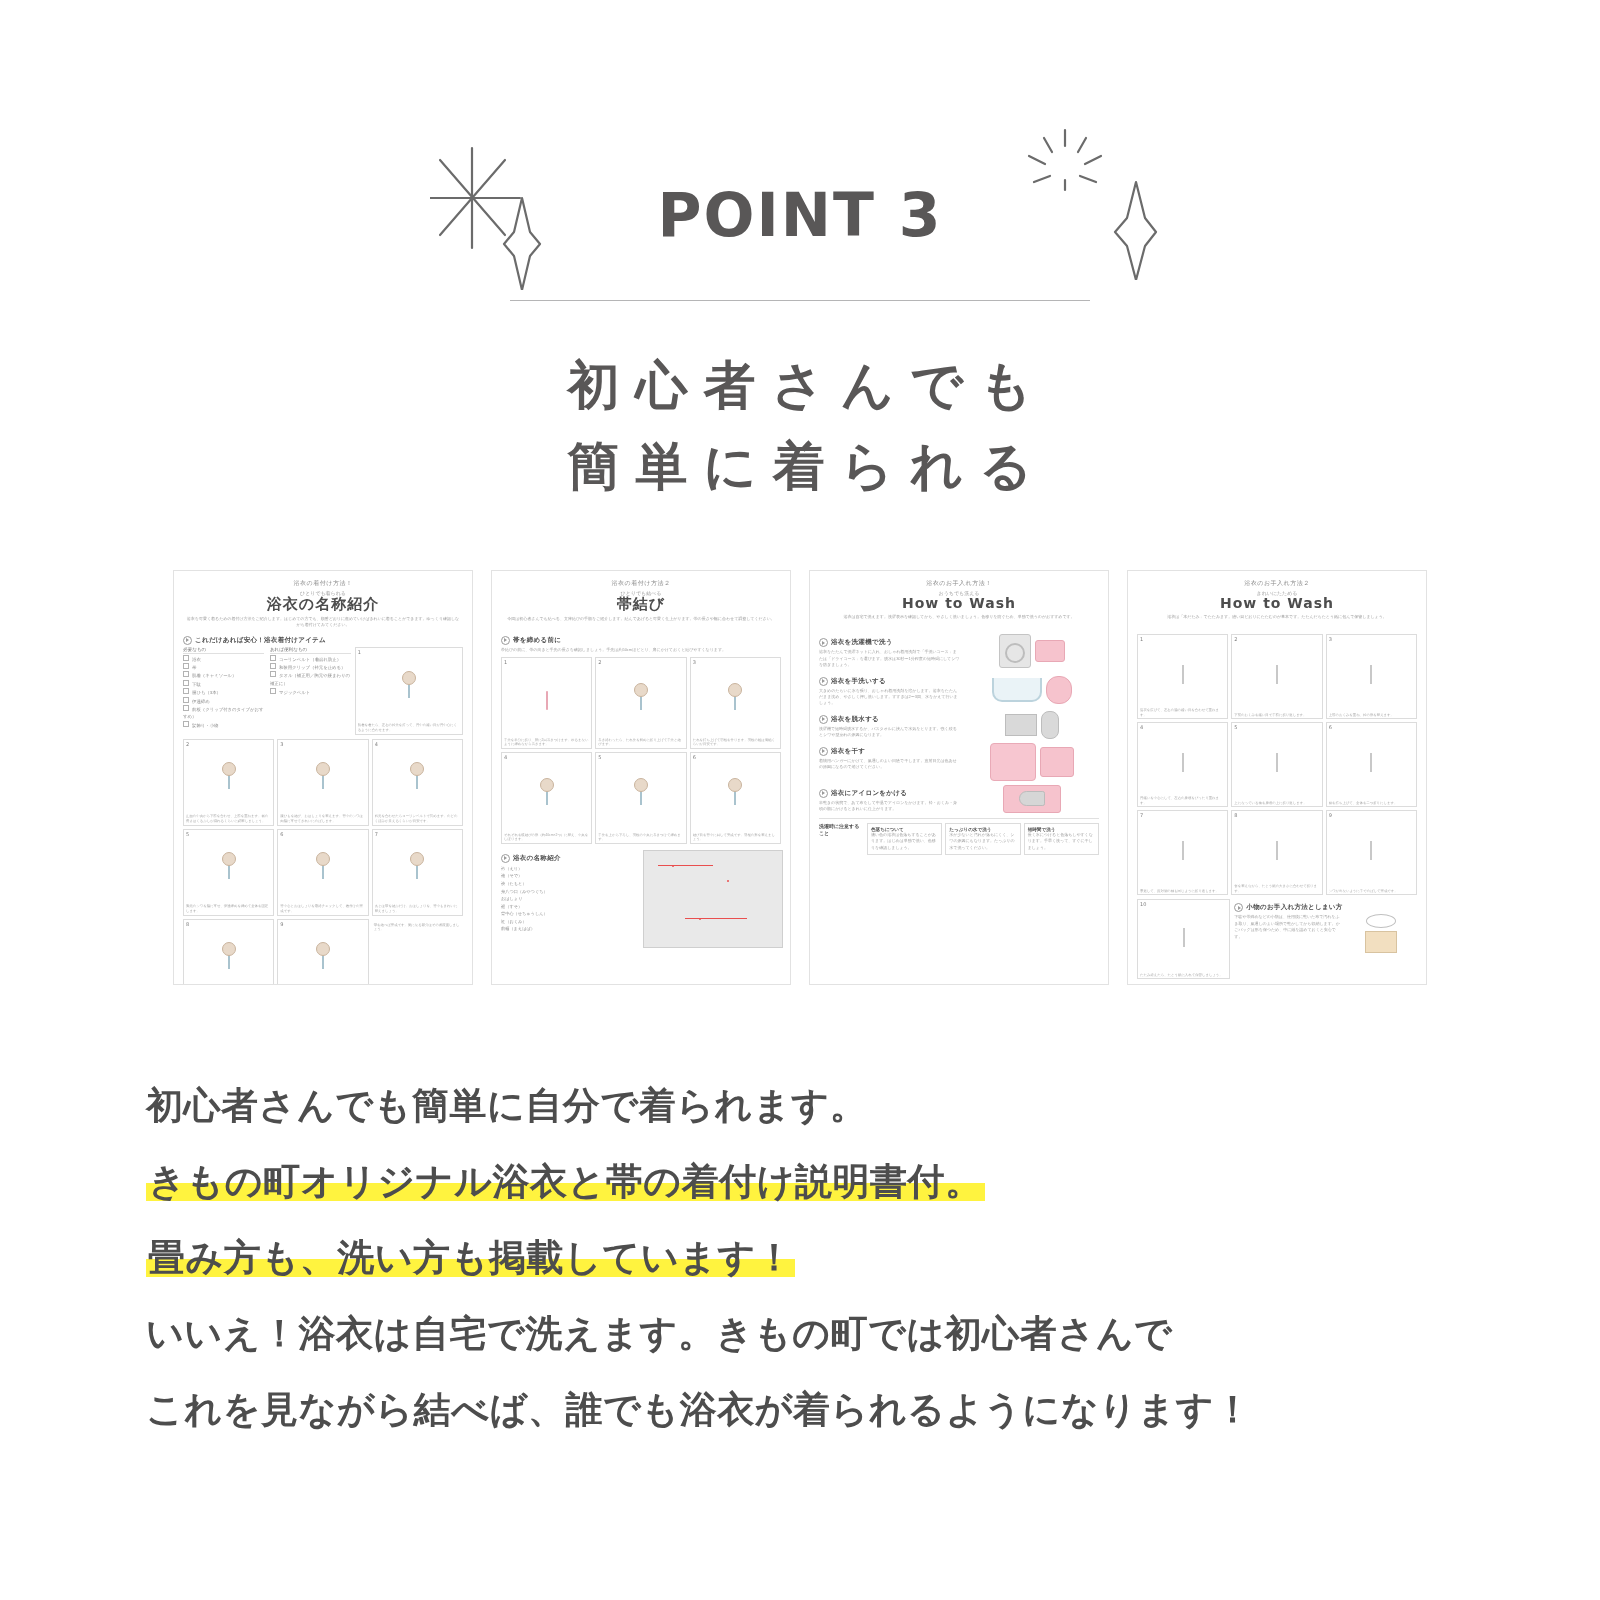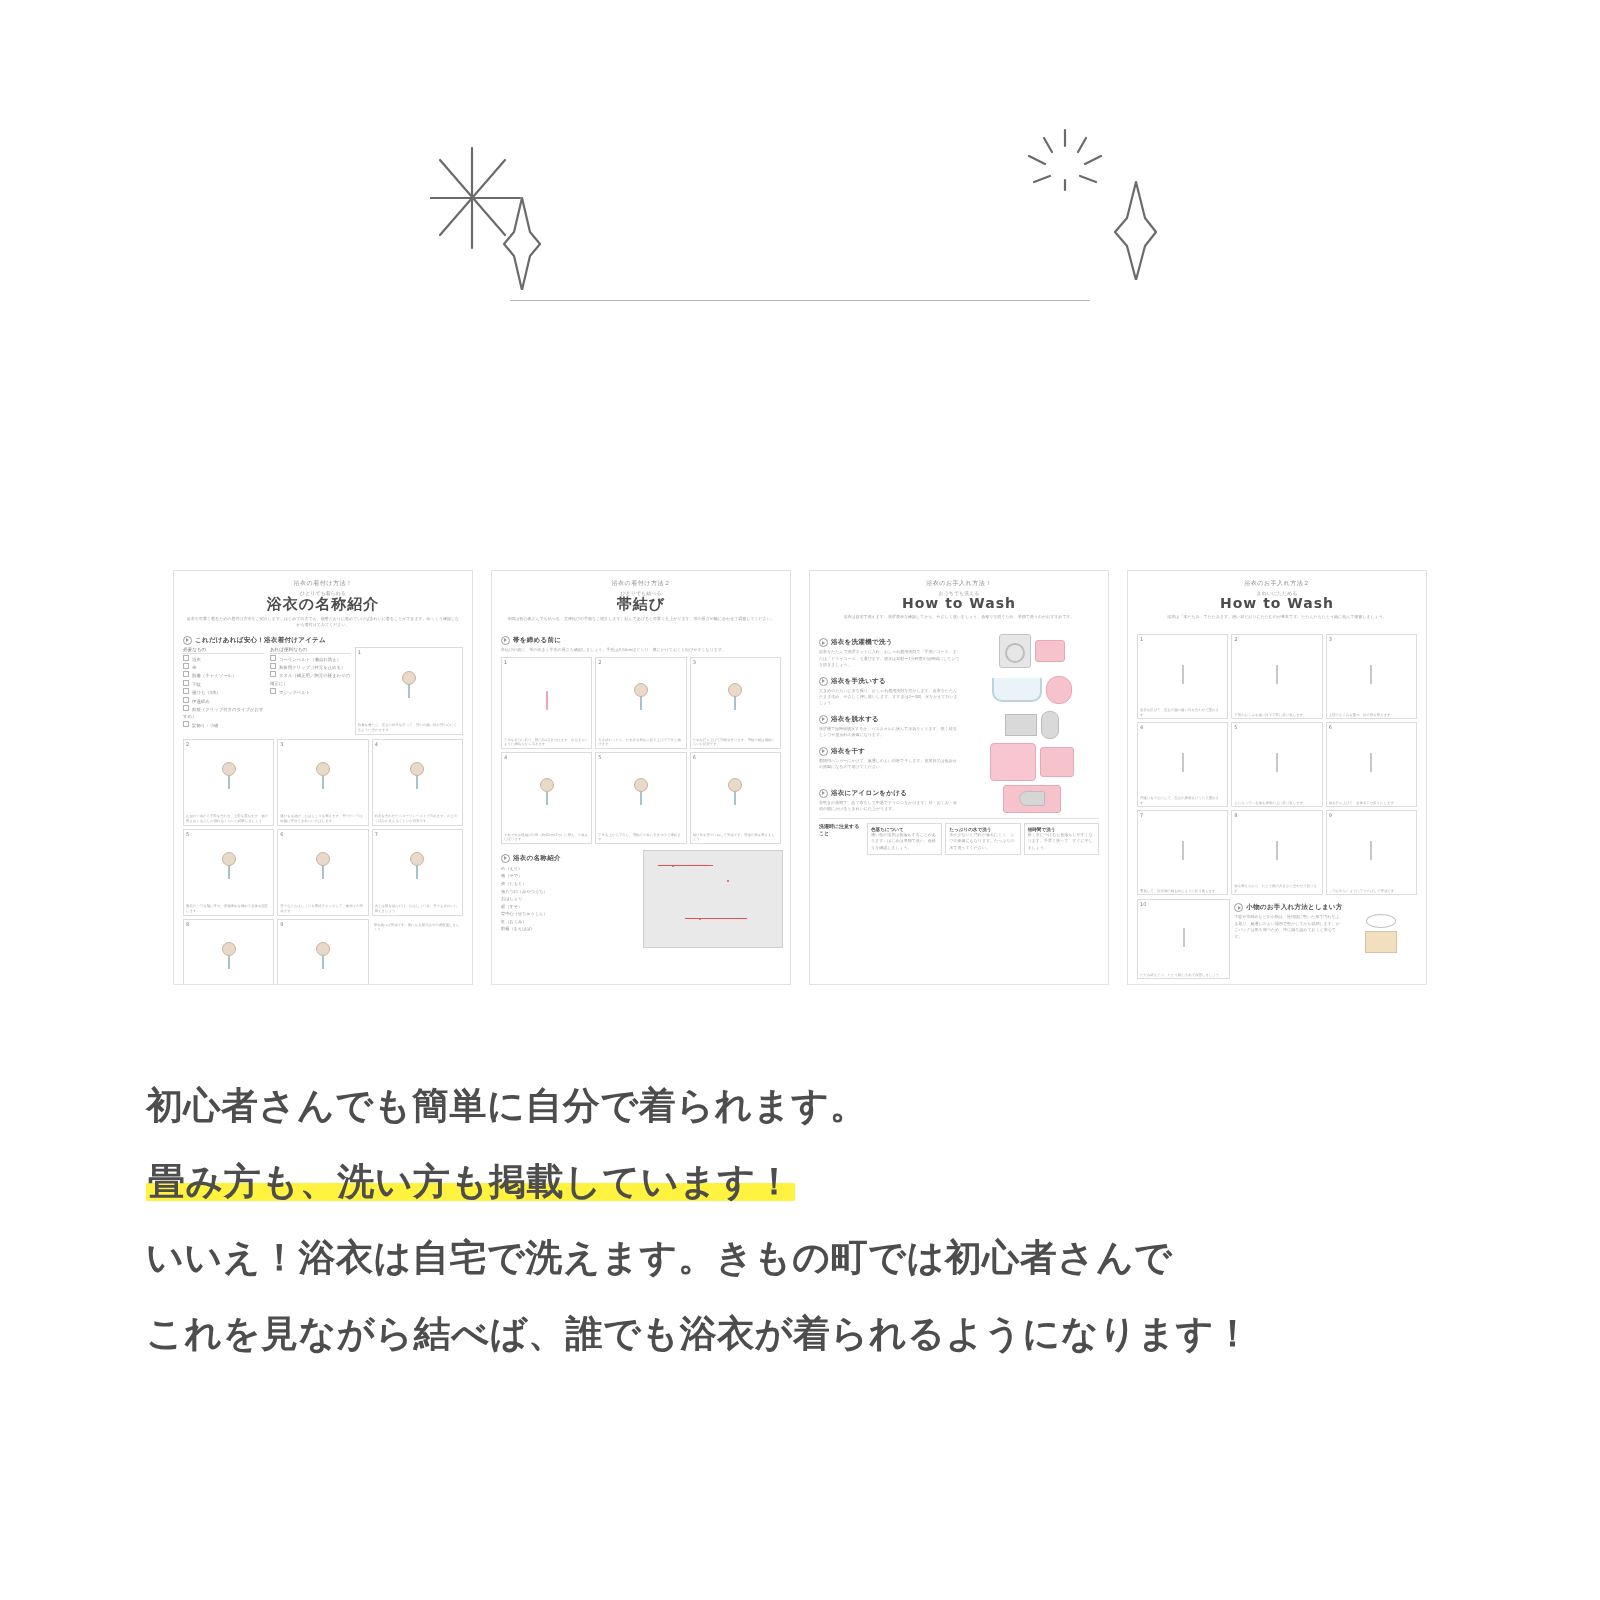--- a/index.html
+++ b/index.html
@@ -336,37 +336,42 @@
       <svg width="130" height="150" viewBox="0 0 130 150">
         <g stroke="#6b6b6b" stroke-width="2.2" fill="none" stroke-linecap="round">
           <line x1="10" y1="20" x2="75" y2="95"></line>
           <line x1="75" y1="20" x2="10" y2="95"></line>
           <line x1="42" y1="8" x2="42" y2="108"></line>
           <line x1="-5" y1="58" x2="90" y2="58"></line>
         </g>
         <path d="M92 58 L100 92 L110 104 L100 116 L92 150 L84 116 L74 104 L84 92 Z" fill="none" stroke="#6b6b6b" stroke-width="2.2" stroke-linejoin="round"></path>
       </svg>
     </span>
+    <span class="point-title">POINT 3</span>
     <span class="sparkle sparkle-right">
       <svg width="160" height="160" viewBox="0 0 160 160">
         <g stroke="#6b6b6b" stroke-width="2.2" stroke-linecap="round">
           <line x1="45" y1="10" x2="45" y2="26"></line>
           <line x1="24" y1="18" x2="32" y2="32"></line>
           <line x1="9" y1="36" x2="25" y2="44"></line>
           <line x1="66" y1="18" x2="58" y2="32"></line>
           <line x1="81" y1="36" x2="65" y2="44"></line>
           <line x1="14" y1="62" x2="30" y2="56"></line>
           <line x1="76" y1="62" x2="60" y2="56"></line>
           <line x1="45" y1="70" x2="45" y2="60"></line>
         </g>
         <path d="M116 62 L125 98 L136 112 L125 126 L116 160 L107 126 L95 112 L107 98 Z" fill="none" stroke="#6b6b6b" stroke-width="2.2" stroke-linejoin="round"></path>
       </svg>
     </span>
   </div>
   <div class="divider"></div>
+  <div class="headline">
+    <div>初心者さんでも</div>
+    <div>簡単に着られる</div>
+  </div>
 </div>
 
 <div class="sheets">
 
   <div class="sheet">
     <div class="sheet-ribbon">浴衣の着付け方法！</div>
     <div class="sheet-sub">ひとりでも着られる</div>
     <div class="sheet-title">浴衣の名称紹介</div>
     <div class="sheet-lead">浴衣を可愛く着るための着付け方法をご紹介します。はじめての方でも、順番どおりに進めていけばきれいに着ることができます。ゆっくり確認しながら着付けてみてください。</div>
 
@@ -704,18 +709,21 @@
           </div>
         </div>
       </div>
     </div>
   </div>
 
 </div>
 
 <div class="copy">
   <p>初心者さんでも簡単に自分で着られます。</p>
+  <p class="block2">
+    <span class="hl">きもの町オリジナル浴衣と帯の着付け説明書付。</span>
+  </p>
   <p>
     <span class="hl">畳み方も、洗い方も掲載しています！</span>
   </p>
   <p>いいえ！浴衣は自宅で洗えます。きもの町では初心者さんで</p>
   <p>これを見ながら結べば、誰でも浴衣が着られるようになります！</p>
 </div>
 
 </body></html>

